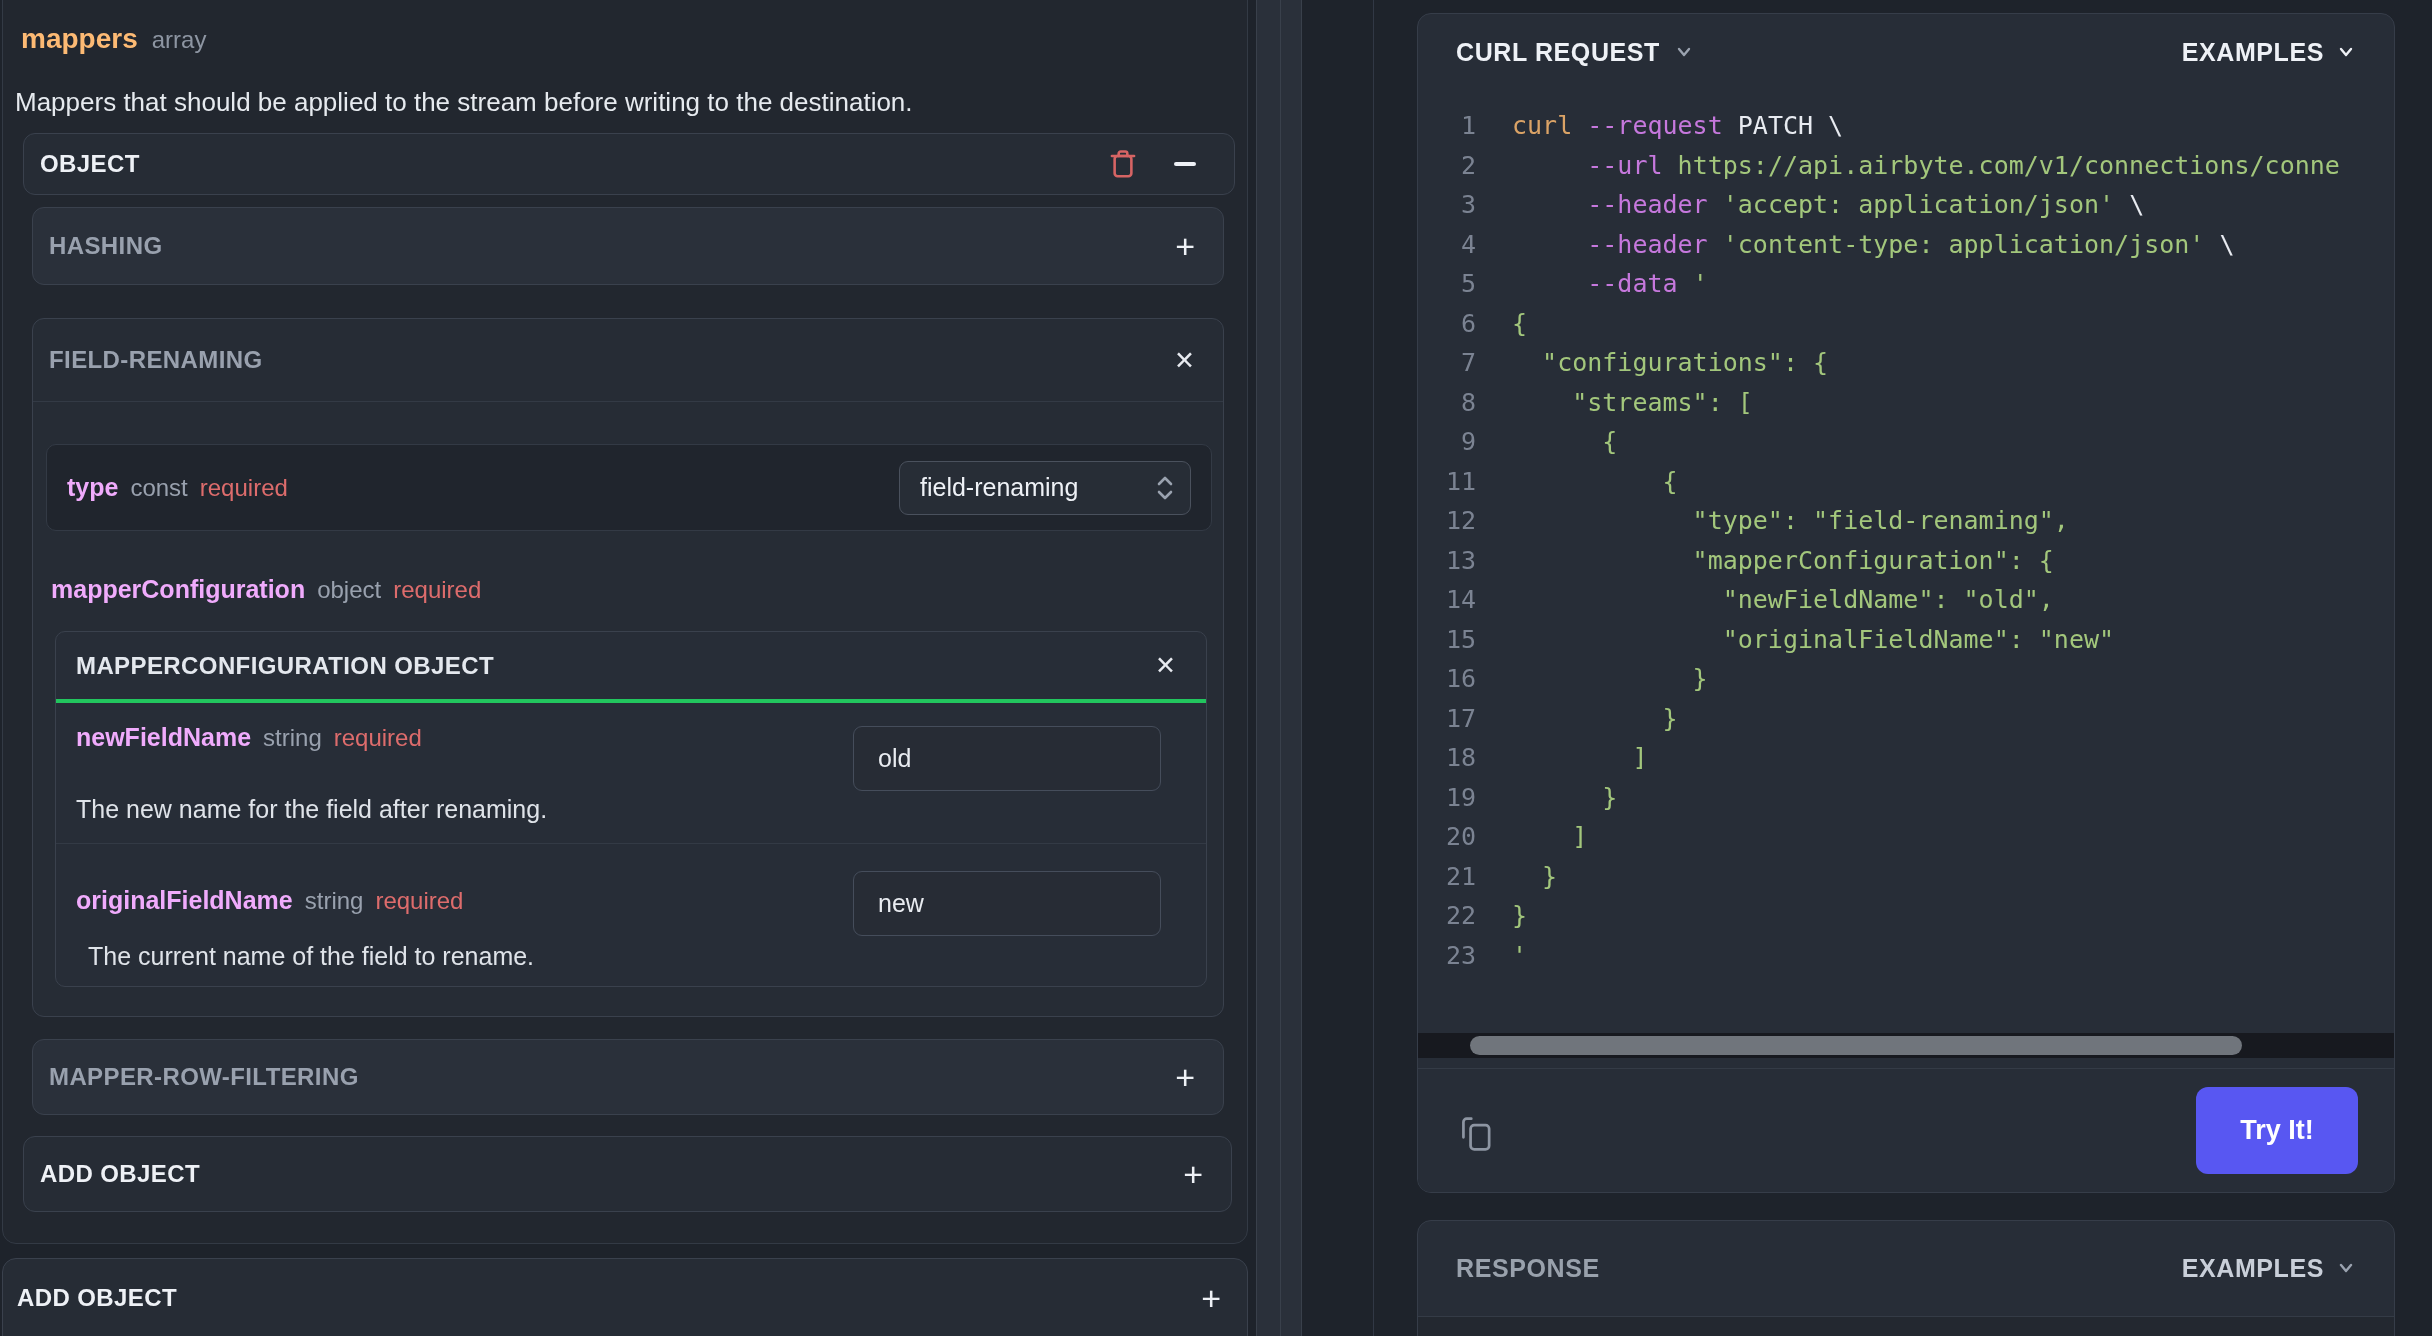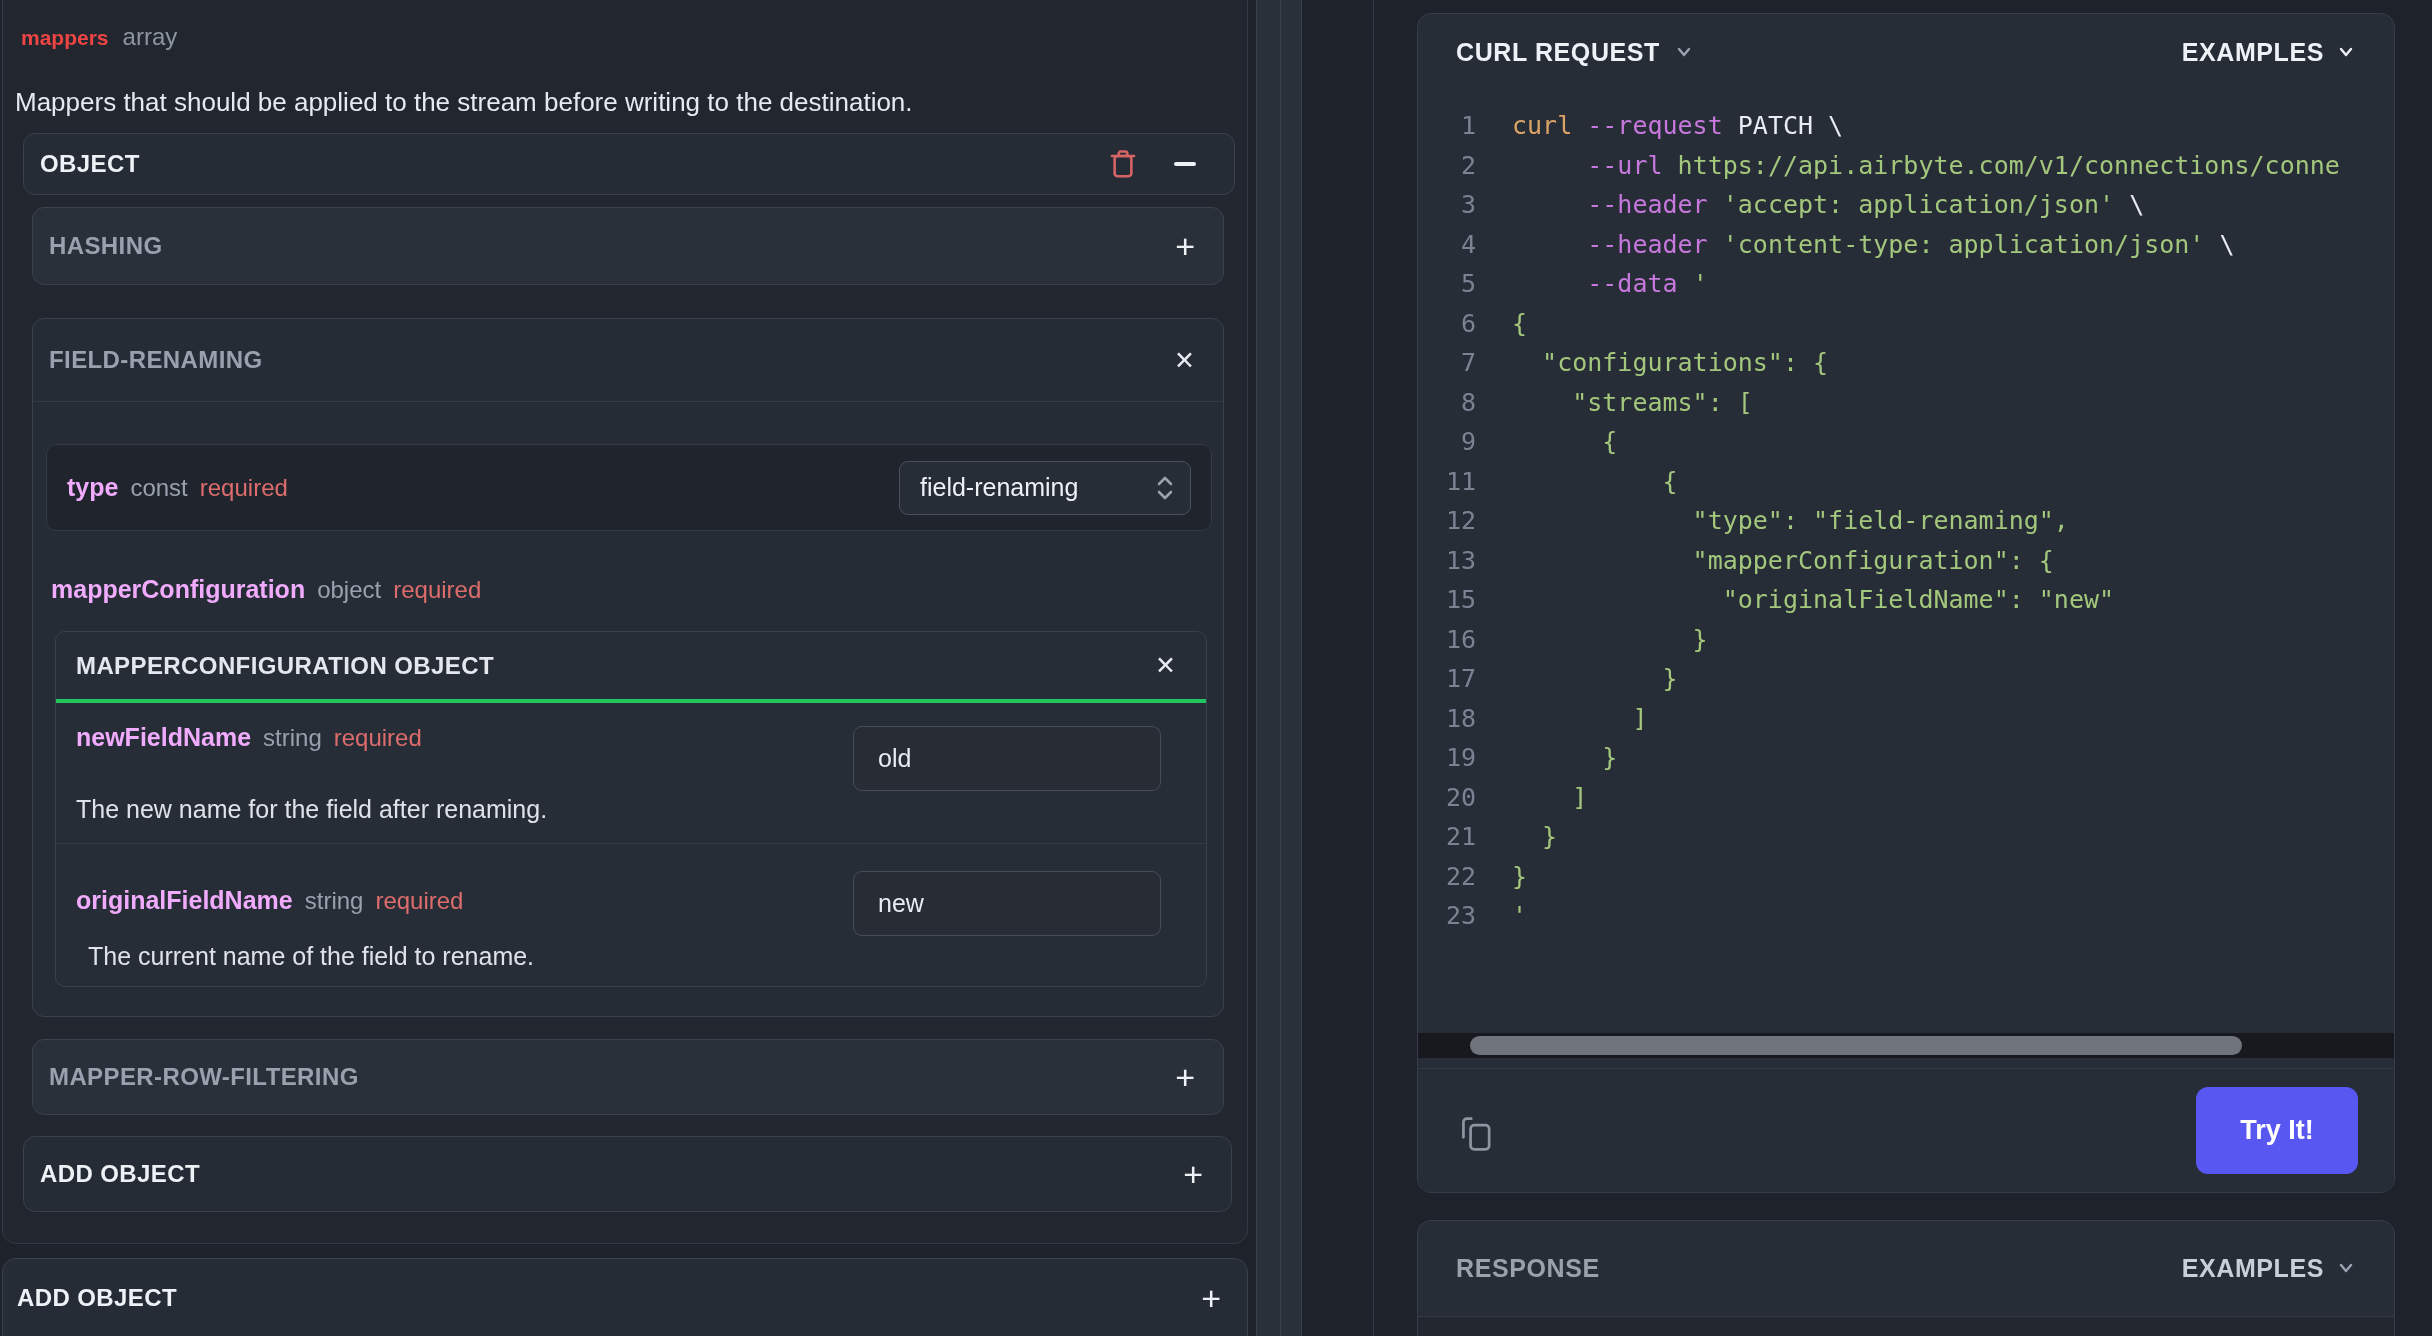--- a/index.html
+++ b/index.html
@@ -4,21 +4,21 @@
 <style>
   html,body{margin:0;padding:0;background:#1e232b;}
   *{box-sizing:border-box;}
   .screen{position:relative;width:2432px;height:1336px;overflow:hidden;
     background:#1e232b;font-family:"Liberation Sans","DejaVu Sans",sans-serif;color:#eef1f6;}
 
   
   .left-wrapper{position:absolute;left:2px;top:-20px;width:1246px;height:1264px;
     background:#22272f;border:1px solid #333a45;border-radius:14px;}
   .field-head{position:absolute;left:18px;top:42px;display:flex;align-items:baseline;gap:14px;}
-  .field-head .fname{font-size:21px;font-weight:700;color:#ef4444;}
+  .field-head .fname{font-size:28px;font-weight:700;color:#fdba74;}
   .field-head .ftype{font-size:24px;color:#8d95a2;}
   .field-desc{position:absolute;left:12px;top:106px;font-size:26px;color:#e6eaef;}
 
   .card{position:absolute;background:#262c35;border:1px solid #3a414d;border-radius:12px;}
   .row-flex{display:flex;align-items:center;justify-content:space-between;height:100%;
     padding:0 28px 0 16px;}
   .hd-label{font-size:24px;font-weight:700;letter-spacing:.4px;}
   .lab-white{color:#eef1f6;}
   .lab-gray{color:#99a1ae;}
   .muted-card{background:#2a303a;}
@@ -284,20 +284,24 @@
           </div>
           <div class="code-line">
             <span class="ln">12</span>
             <span class="lt"><span class="tok-string">            "type": "field-renaming",</span></span>
           </div>
           <div class="code-line">
             <span class="ln">13</span>
             <span class="lt"><span class="tok-string">            "mapperConfiguration": {</span></span>
           </div>
           <div class="code-line">
+            <span class="ln">14</span>
+            <span class="lt"><span class="tok-string">              "newFieldName": "old",</span></span>
+          </div>
+          <div class="code-line">
             <span class="ln">15</span>
             <span class="lt"><span class="tok-string">              "originalFieldName": "new"</span></span>
           </div>
           <div class="code-line">
             <span class="ln">16</span>
             <span class="lt"><span class="tok-string">            }</span></span>
           </div>
           <div class="code-line">
             <span class="ln">17</span>
             <span class="lt"><span class="tok-string">          }</span></span>

